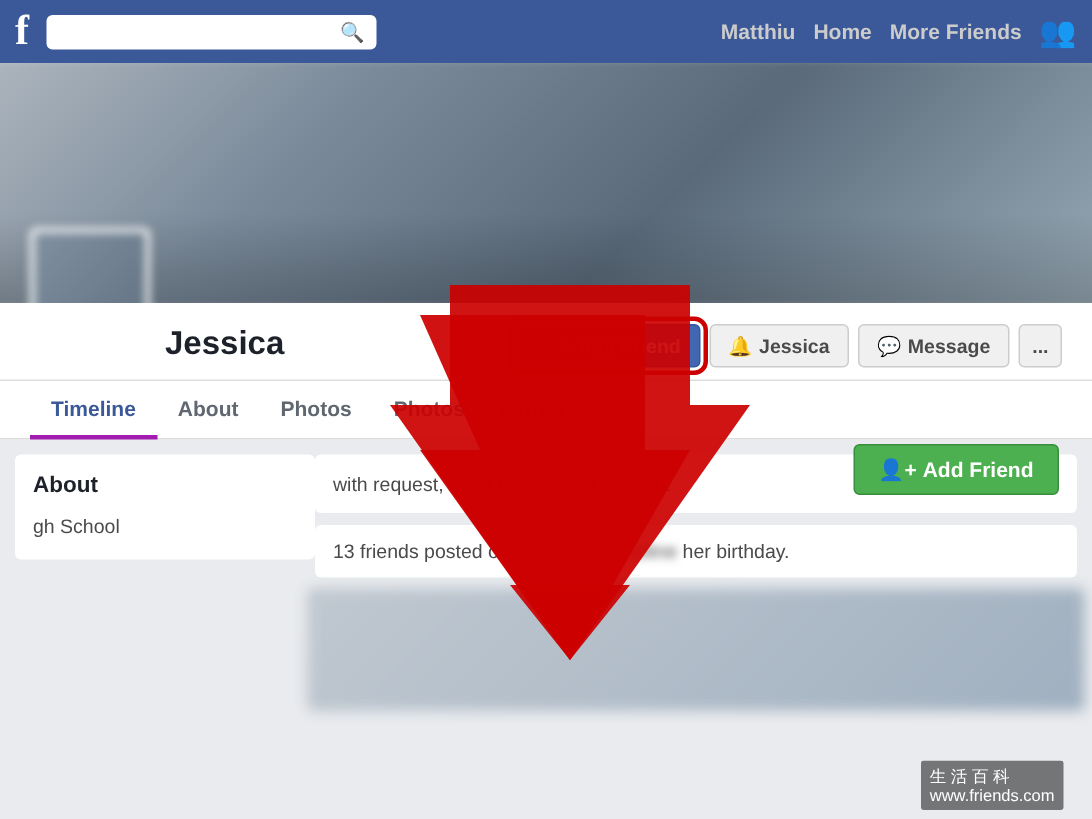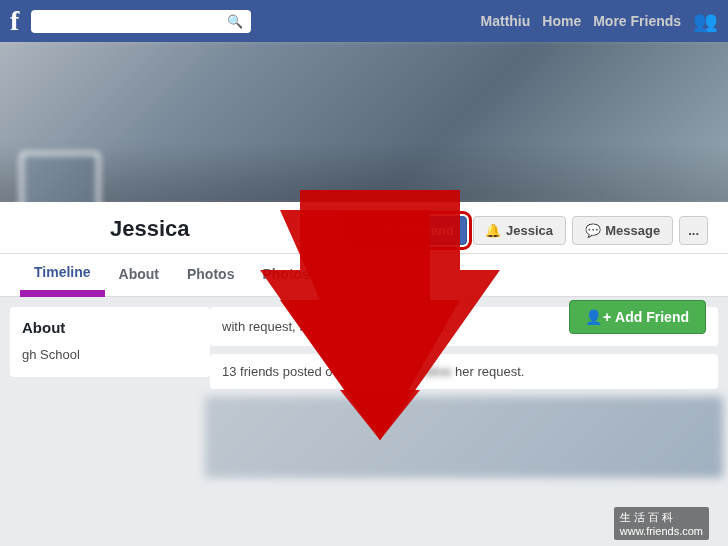--- a/index.html
+++ b/index.html
@@ -176,21 +176,21 @@
       padding: 10px 14px;
       font-size: 14px;
       font-weight: bold;
       color: #606770;
       cursor: pointer;
       border-bottom: 3px solid transparent;
       margin-bottom: -1px;
     }
     .tab-item.active {
       color: #3b5998;
-      border-bottom: 7px solid #a21caf;
+      border-bottom: 3px solid #a21caf;
     }
     .tab-more {
       display: flex;
       align-items: center;
       gap: 3px;
       padding: 10px 10px;
       font-size: 14px;
       font-weight: bold;
       color: #606770;
       cursor: pointer;
@@ -396,21 +396,21 @@
             <span>👤+</span>
             <span>Add Friend</span>
           </button>
         </div>
       </div>
 
       <div class="birthday-notice">
         <span>
           <span>13 friends posted o</span>
           <span class="blurred-strip">n Jessica's Timeline</span>
-          <span>her request.</span>
+          <span>her birthday.</span>
         </span>
       </div>
 
       <div class="blurred-content"></div>
     </div>
   </div>
 
   <svg class="arrow-overlay" viewBox="0 0 728 546" xmlns="http://www.w3.org/2000/svg">
 
     <polygon points="380,440 260,270 300,270 300,190 460,190 460,270 500,270" fill="#cc0000" opacity="0.92"></polygon>

